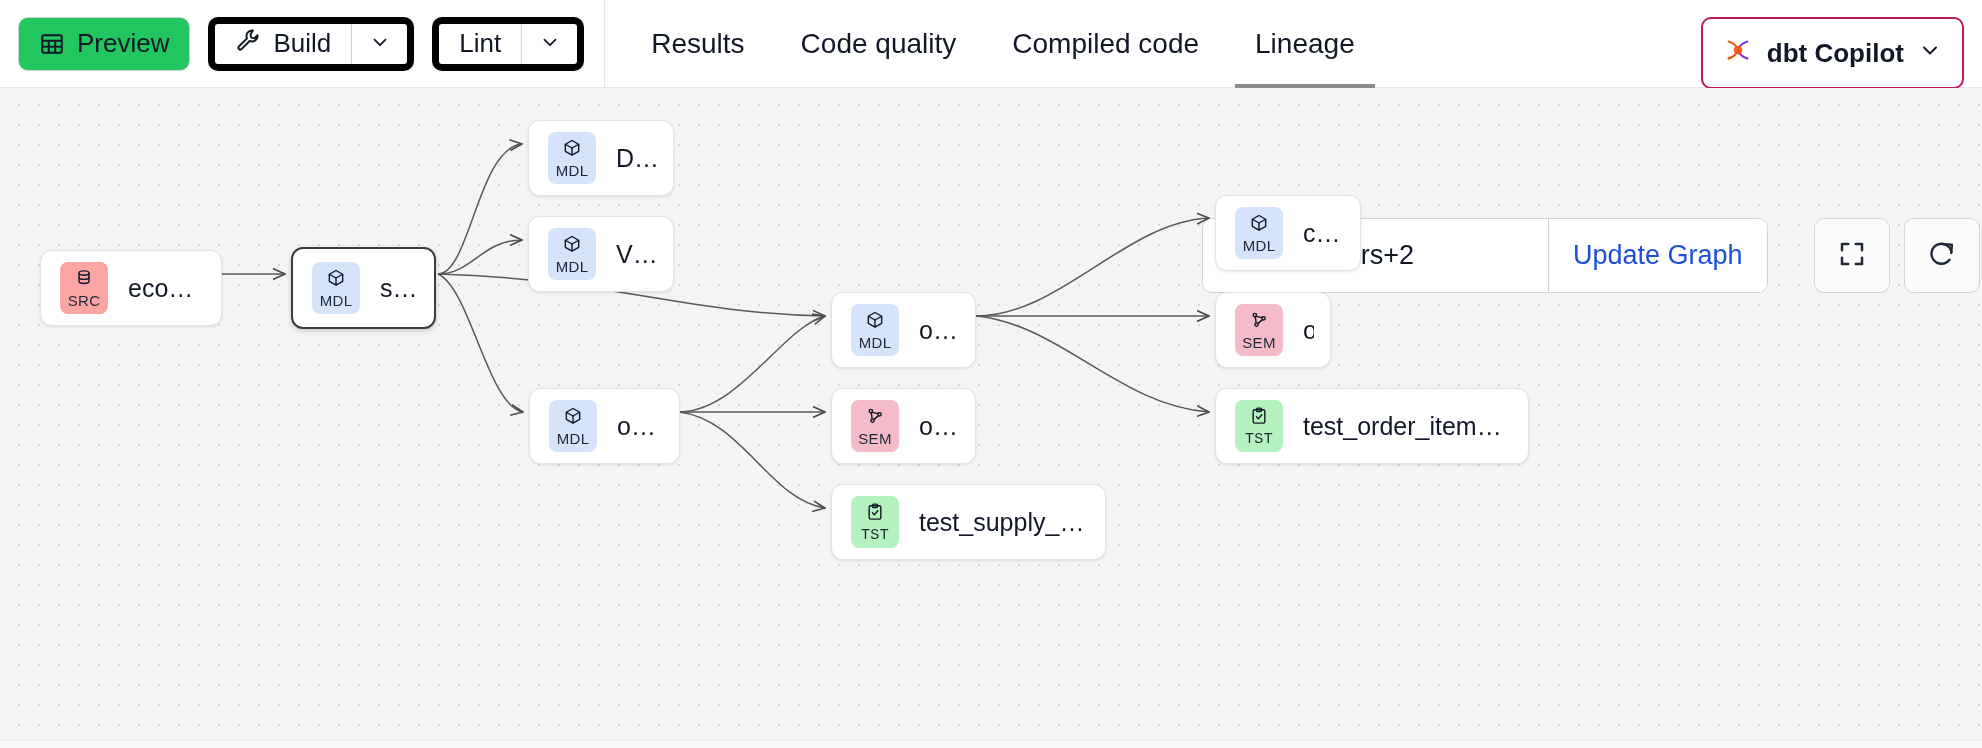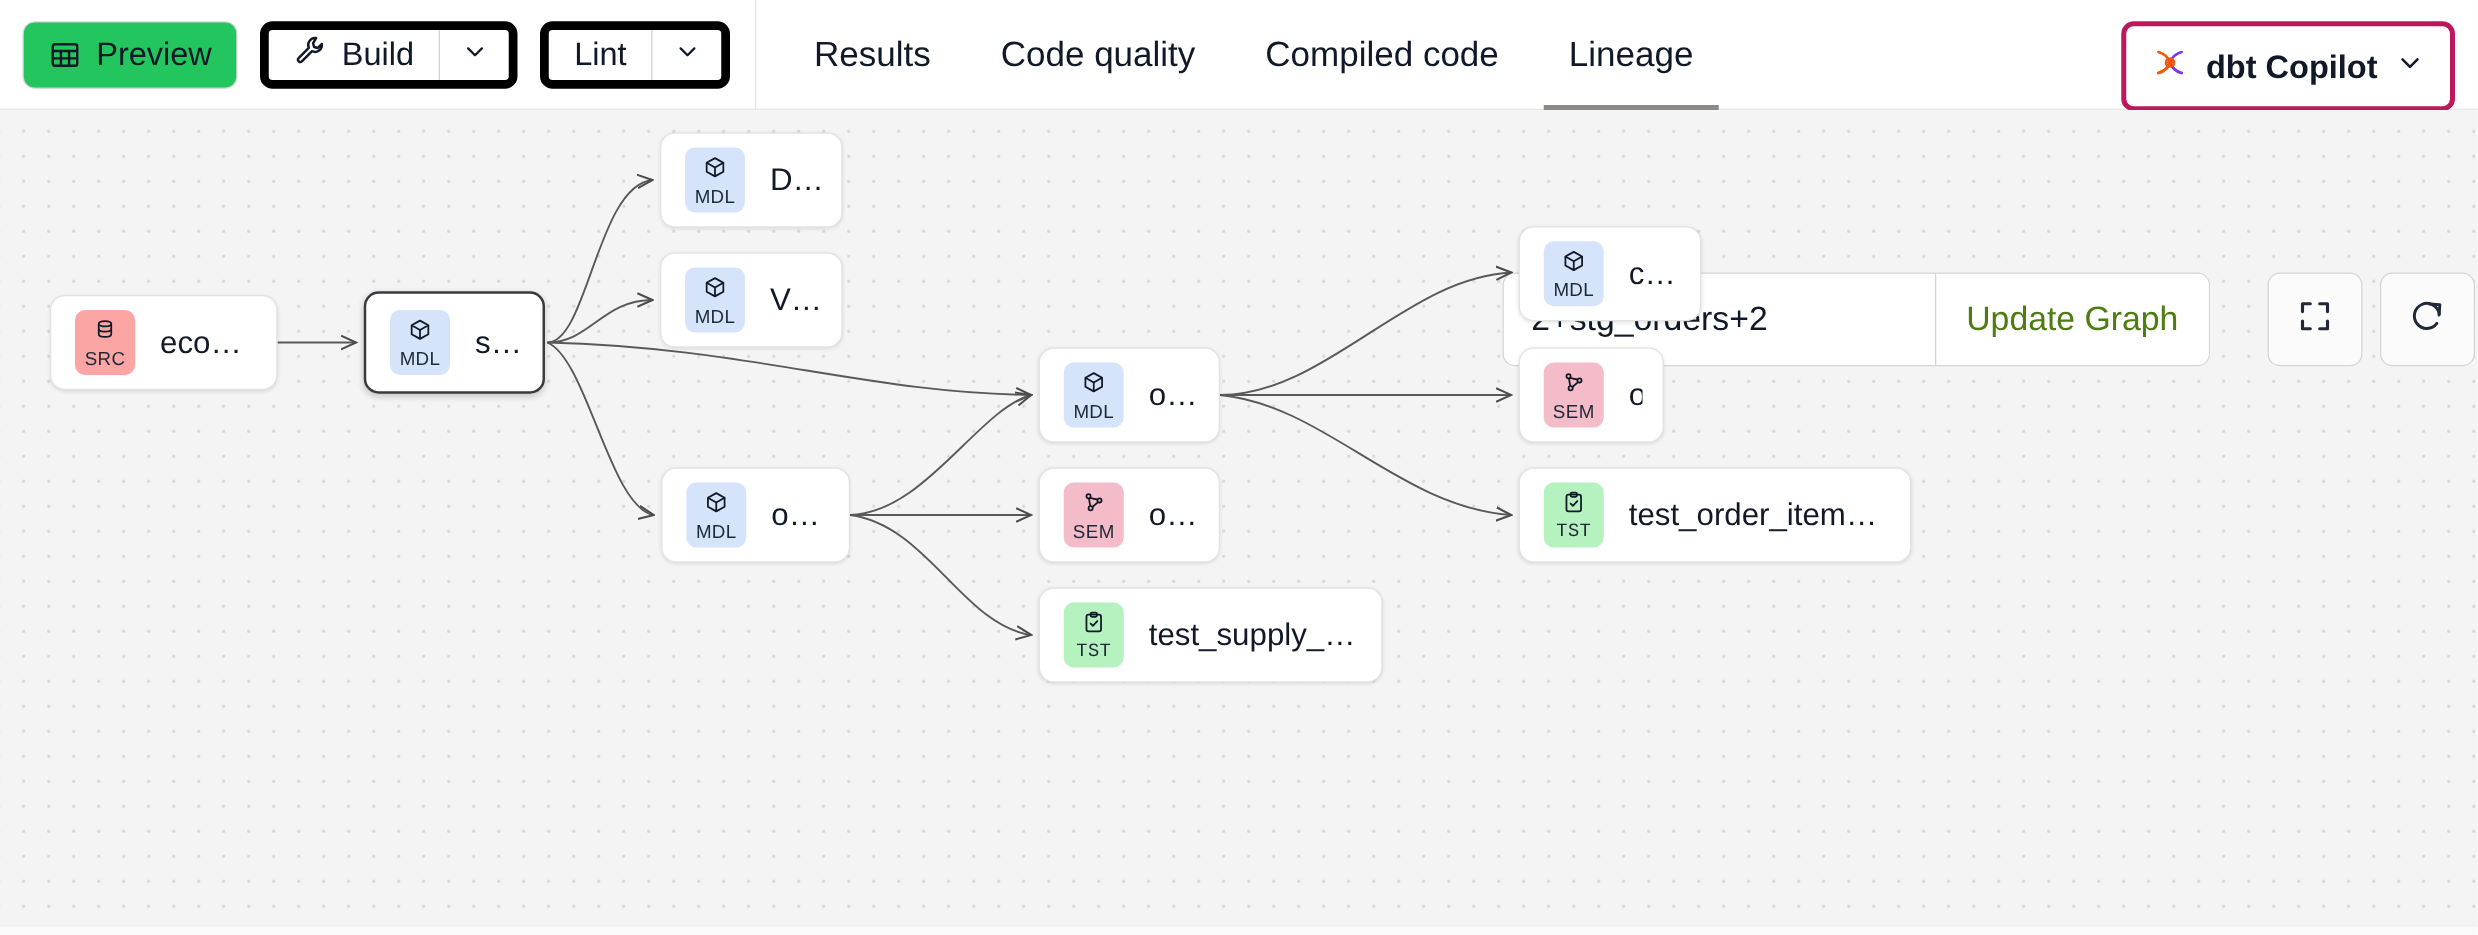--- a/index.html
+++ b/index.html
@@ -90,21 +90,21 @@
     position: absolute;
     left: 8px; right: 8px; bottom: 0;
     height: 4px;
     background: #8d8a88;
   }
 
   
   #copilot {
     position: absolute; right: 18px; top: 17px;
     height: 72px;
-    border: 4px solid #be185d;
+    border: 2px solid #be185d;
     border-radius: 10px;
     background: #ffffff;
     display: flex; align-items: center; gap: 14px;
     padding: 0 20px;
     font-size: 26px; font-weight: bold;
     cursor: pointer;
     white-space: nowrap;
   }
 
   
@@ -145,21 +145,21 @@
     font-size: 27px;
     color: #111827;
     padding: 0 22px;
     background: transparent;
   }
   #update-graph-btn {
     border-left: 1px solid #d4d4d8;
     display: flex; align-items: center; justify-content: center;
     padding: 0 24px;
     font-size: 27px;
-    color: #4d7c0f;
+    color: #1d4ed8;
     cursor: pointer;
     white-space: nowrap;
     background: #ffffff;
   }
   .icon-btn {
     width: 76px; height: 75px;
     border: 1px solid #d4d4d8;
     border-radius: 10px;
     background: #fbfbfb;
     display: flex; align-items: center; justify-content: center;
@@ -171,20 +171,21 @@
   
   .node {
     position: absolute;
     background: #ffffff;
     border: 1px solid #e3e3e3;
     border-radius: 12px;
     display: flex; align-items: center;
     box-shadow: 0 1px 3px rgba(0,0,0,0.10);
     cursor: pointer;
     z-index: 3;
+    margin-top: 14px;
   }
   .node.selected {
     border: 2px solid #3b3b3f;
     box-shadow: 0 2px 5px rgba(0,0,0,0.18);
   }
   .badge {
     width: 48px; height: 52px;
     border-radius: 8px;
     margin-left: 19px;
     display: flex; flex-direction: column;

